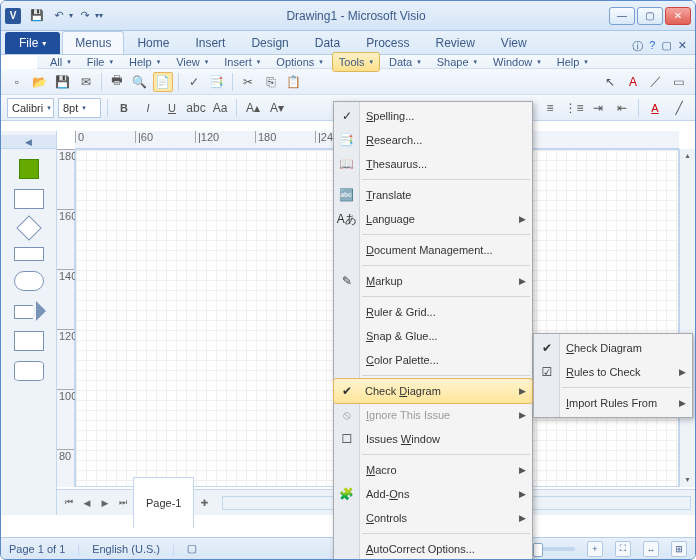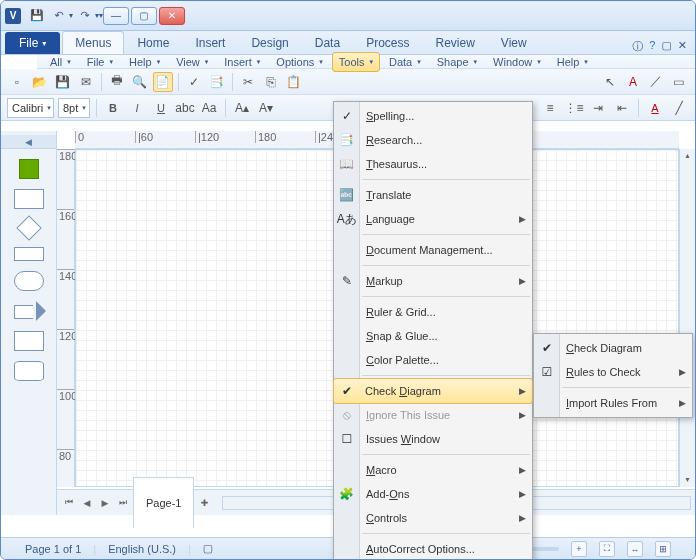--- a/index.html
+++ b/index.html
@@ -53,21 +53,21 @@
 .ruler-v { position:absolute; top:18px; left:0; width:18px; bottom:28px; background:#f0f4fa; border-right:1px solid #c2d6ed; font-size:8px; color:#666; }
 .ruler-v span { display:block; height:60px; border-top:1px solid #aaa; padding-left:2px; }
 .canvas { position:absolute; top:18px; left:18px; right:16px; bottom:28px; background:#fff; background-image:linear-gradient(#f0f0f0 1px,transparent 1px),linear-gradient(90deg,#f0f0f0 1px,transparent 1px),linear-gradient(#e1e1e1 1px,transparent 1px),linear-gradient(90deg,#e1e1e1 1px,transparent 1px); background-size:10px 10px,10px 10px,60px 60px,60px 60px; border:1px solid #c2d6ed; }
 .scroll-v { position:absolute; top:18px; right:0; width:16px; bottom:28px; background:#eef3fa; border-left:1px solid #c2d6ed; }
 .scroll-v::before,.scroll-v::after { content:"▴"; display:block; text-align:center; font-size:8px; color:#666; height:14px; line-height:14px; }
 .scroll-v::after { content:"▾"; position:absolute; bottom:0; width:100%; }
 .page-tabs { position:absolute; bottom:0; left:0; right:0; height:26px; background:#eef3fa; border-top:1px solid #c2d6ed; display:flex; align-items:center; padding:0 4px; gap:2px; }
 .page-nav { width:16px; height:16px; display:flex; align-items:center; justify-content:center; color:#666; font-size:9px; cursor:pointer; }
 .page-tab { background:#fff; border:1px solid #c2d6ed; border-bottom:none; padding:19px 12px; font-size:11px; color:#333; }
 
-.statusbar { position:absolute; bottom:0; left:0; right:0; height:22px; background:linear-gradient(#e8f1fb,#d8e6f6); border-top:1px solid #b8cde6; display:flex; align-items:center; padding:0 24px; font-size:11px; color:#3b5a88; gap:12px; }
+.statusbar { position:absolute; bottom:0; left:0; right:0; height:22px; background:linear-gradient(#e8f1fb,#d8e6f6); border-top:1px solid #b8cde6; display:flex; align-items:center; padding:0 8px; font-size:11px; color:#3b5a88; gap:12px; }
 .statusbar .spacer { flex:1; }
 .zoom-slider { width:80px; height:4px; background:#c2d6ed; border-radius:2px; position:relative; }
 .zoom-slider::after { content:""; position:absolute; left:38px; top:-4px; width:8px; height:12px; background:#fff; border:1px solid #8aa8cc; border-radius:2px; }
 .sb-btn { width:16px; height:16px; border:1px solid #b0c8e4; border-radius:2px; display:flex; align-items:center; justify-content:center; font-size:9px; background:#f5f9fe; cursor:pointer; }
 
 .dropdown { position:absolute; background:#f4f4f4; border:1px solid #a7abb0; box-shadow:2px 2px 6px rgba(0,0,0,.25); z-index:100; }
 .dropdown .iconcol { position:absolute; left:0; top:0; bottom:0; width:26px; background:#e9edf2; border-right:1px solid #d0d5dc; }
 .dd-item { position:relative; height:24px; display:flex; align-items:center; padding-left:32px; padding-right:20px; color:#333; cursor:pointer; white-space:nowrap; }
 .dd-item.hover { background:linear-gradient(#fff4d0,#ffe69a); border:1px solid #e8b463; border-radius:3px; margin:-1px; padding-left:31px; padding-right:19px; height:26px; }
 .dd-item.disabled { color:#9a9a9a; }
@@ -85,20 +85,21 @@
 <div class="titlebar">
   <div class="app-icon">V</div>
   <div class="qat">
     <div class="qbtn">💾</div>
     <div class="qbtn">↶</div>
       <span class="drop">▾</span>
     <div class="qbtn">↷</div>
       <span class="drop">▾</span>
     <span class="drop">▾</span>
   </div>
+  <div class="title-text">Drawing1 - Microsoft Visio</div>
   <div class="win-controls">
     <div class="win-btn">—</div>
     <div class="win-btn">▢</div>
     <div class="win-btn close">✕</div>
   </div>
 </div>
 
 <div class="ribbon-tabs">
   <div class="file-tab">File</div>
   <div class="rtab active">Menus</div>
@@ -150,21 +151,21 @@
   <div class="tbtn">📋</div>
   <div style="flex:1"></div>
   <div class="tbtn">↖</div>
   <div class="tbtn" style="color:#c00">A</div>
   <div class="tbtn">／</div>
   <div class="tbtn">▭</div>
 </div>
 
 <div class="toolbar2">
   <div class="combo" style="width:47px">Calibri</div>
-  <div class="combo" style="width:32px">8pt</div>
+  <div class="combo" style="width:43px">8pt</div>
   <div class="sep"></div>
   <div class="tbtn">
       <b>B</b>
     </div>
   <div class="tbtn">
       <i>I</i>
     </div>
   <div class="tbtn">
       <u>U</u>
     </div>

